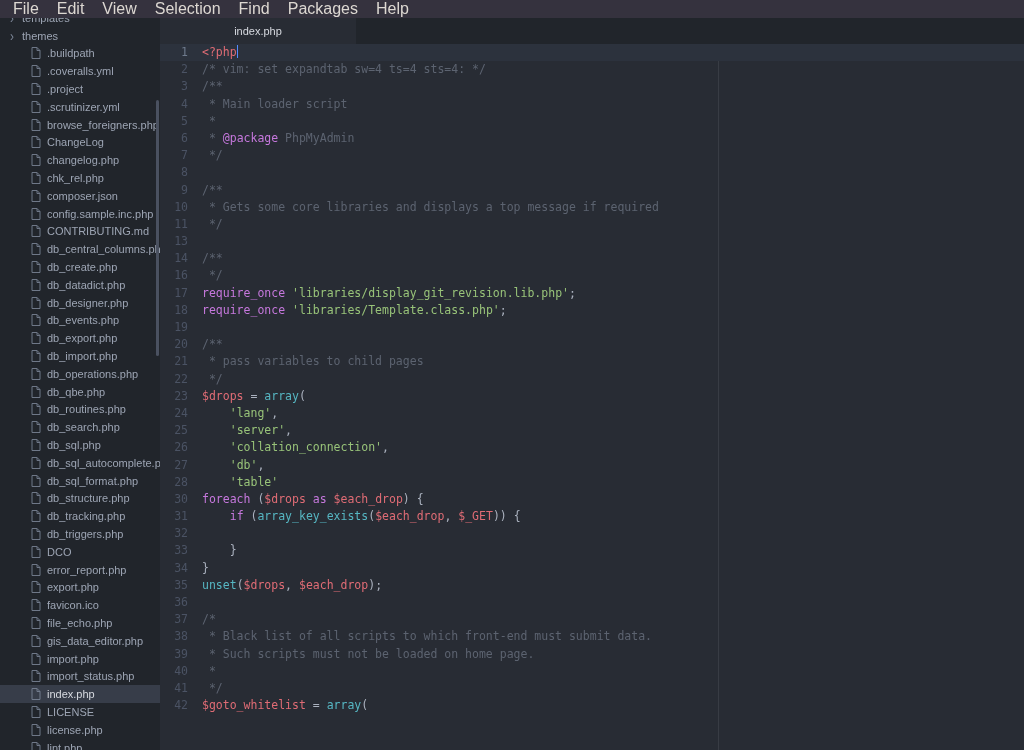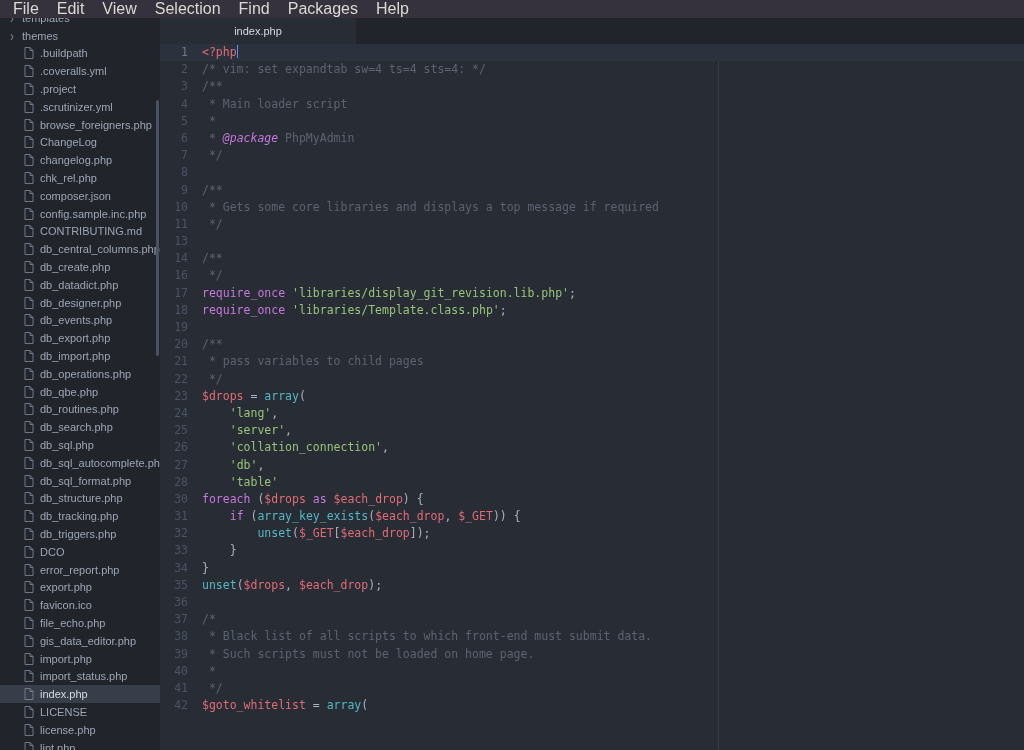--- a/index.html
+++ b/index.html
@@ -25,21 +25,21 @@
     color:#ddd8d2;font-size:16px;padding-left:4px;user-select:none;}
   .menu-item{padding:0 9px;line-height:18px;white-space:nowrap;}
 
   .content{display:flex;height:732px;}
 
   
   .sidebar{width:160px;background:var(--sidebar-bg);position:relative;overflow:hidden;flex:none;}
   .tree{margin-top:-9px;font-size:11px;color:#9da5b4;}
   .tree-row{height:17.8px;display:flex;align-items:center;white-space:nowrap;overflow:hidden;}
   .tree-row.folder{padding-left:10px;gap:8px;}
-  .tree-row.file{padding-left:24px;gap:6px;}
+  .tree-row.file{padding-left:31px;gap:6px;}
   .tree-row.selected{background:var(--selected-item-bg);color:#d7dae0;}
   .chevron{color:#7d8799;font-size:12px;line-height:10px;transform:scaleY(1.2);}
   .file-svg{flex:none;opacity:.85;}
   .tree-label{overflow:hidden;text-overflow:clip;}
   .sb-thumb{position:absolute;right:1px;top:82px;width:3px;height:256px;background:#4a5160;border-radius:2px;}
 
   
   .editor-col{flex:1;display:flex;flex-direction:column;position:relative;background:var(--editor-bg);min-width:0;}
   .tabbar{height:26px;background:var(--sidebar-bg);display:flex;flex:none;}
   .tab{width:196px;background:var(--editor-bg);color:#d7dae0;font-size:11px;
@@ -52,21 +52,21 @@
   .line{display:flex;height:17.2px;line-height:17.2px;position:relative;}
   .line.active{background:var(--active-line-bg);}
   .gutter{width:42px;flex:none;text-align:right;padding-right:14px;
     color:var(--line_number);}
   .line.active .gutter{color:#6e7a8c;}
   .code{white-space:pre;color:var(--text);}
   .cursor{display:inline-block;width:1px;height:13px;background:#528bff;vertical-align:-2px;}
 
   .c-d{color:var(--text);}
   .c-com{color:var(--comment);}
-  .c-kcom{color:var(--keyword);font-style:italic;}
+  .c-kcom{color:var(--keyword);}
   .c-k{color:var(--keyword);}
   .c-s{color:var(--string);}
   .c-v{color:var(--variable);}
   .c-f{color:var(--function);}
 </style>
 </head>
 <body>
 
 <div class="menubar">
     <div class="menu-item">File</div>
@@ -490,21 +490,20 @@
           <div class="line">
             <div class="gutter">30</div>
             <div class="code"><span class="c-k">foreach</span><span class="c-d"> (</span><span class="c-v">$drops</span><span class="c-d"> </span><span class="c-k">as</span><span class="c-d"> </span><span class="c-v">$each_drop</span><span class="c-d">) {</span></div>
           </div>
           <div class="line">
             <div class="gutter">31</div>
             <div class="code"><span class="c-d">    </span><span class="c-k">if</span><span class="c-d"> (</span><span class="c-f">array_key_exists</span><span class="c-d">(</span><span class="c-v">$each_drop</span><span class="c-d">, </span><span class="c-v">$_GET</span><span class="c-d">)) {</span></div>
           </div>
           <div class="line">
             <div class="gutter">32</div>
-            <div class="code"><span class="c-d">        </span><span class="c-f">unset</span><span class="c-d">(</span><span class="c-v">$_GET</span><span class="c-d">[</span><span class="c-v">$each_drop</span><span class="c-d">]);</span></div>
           </div>
           <div class="line">
             <div class="gutter">33</div>
             <div class="code"><span class="c-d">    }</span></div>
           </div>
           <div class="line">
             <div class="gutter">34</div>
             <div class="code"><span class="c-d">}</span></div>
           </div>
           <div class="line">

